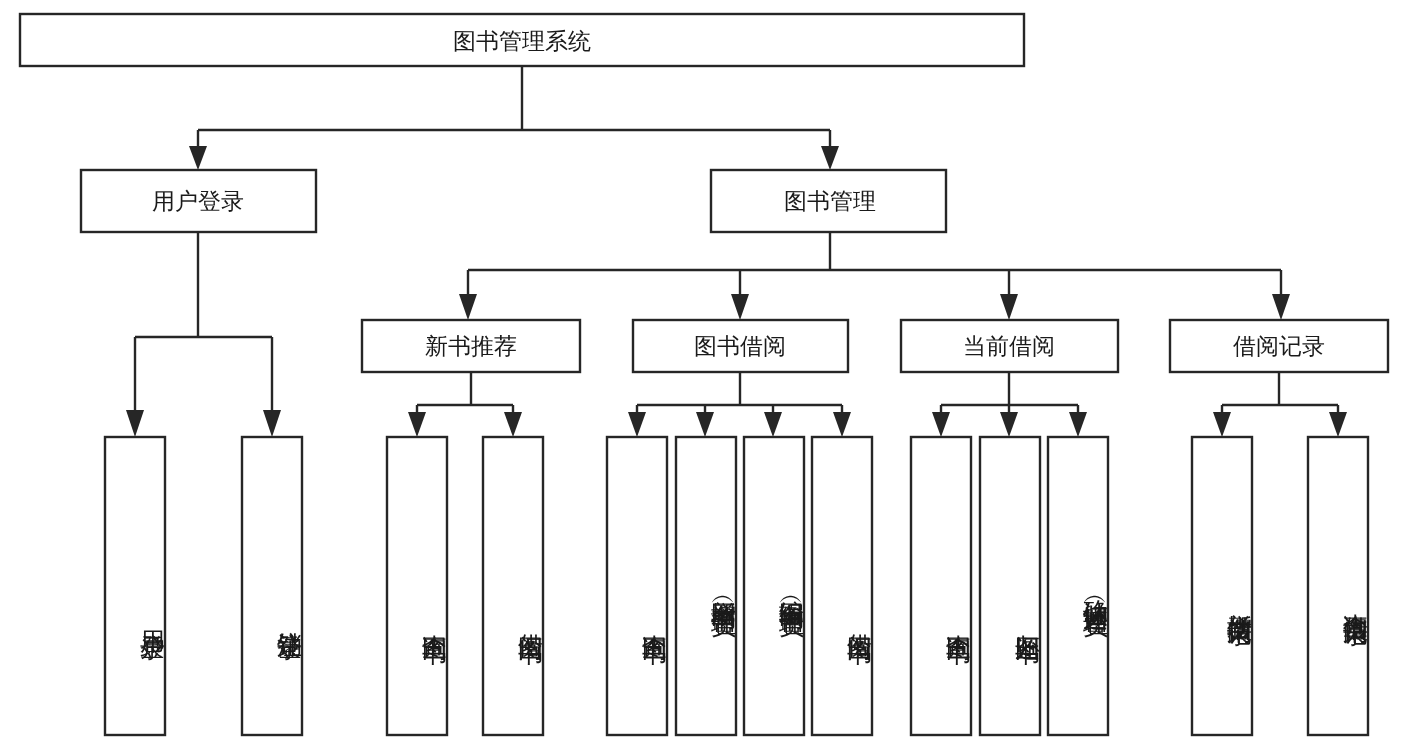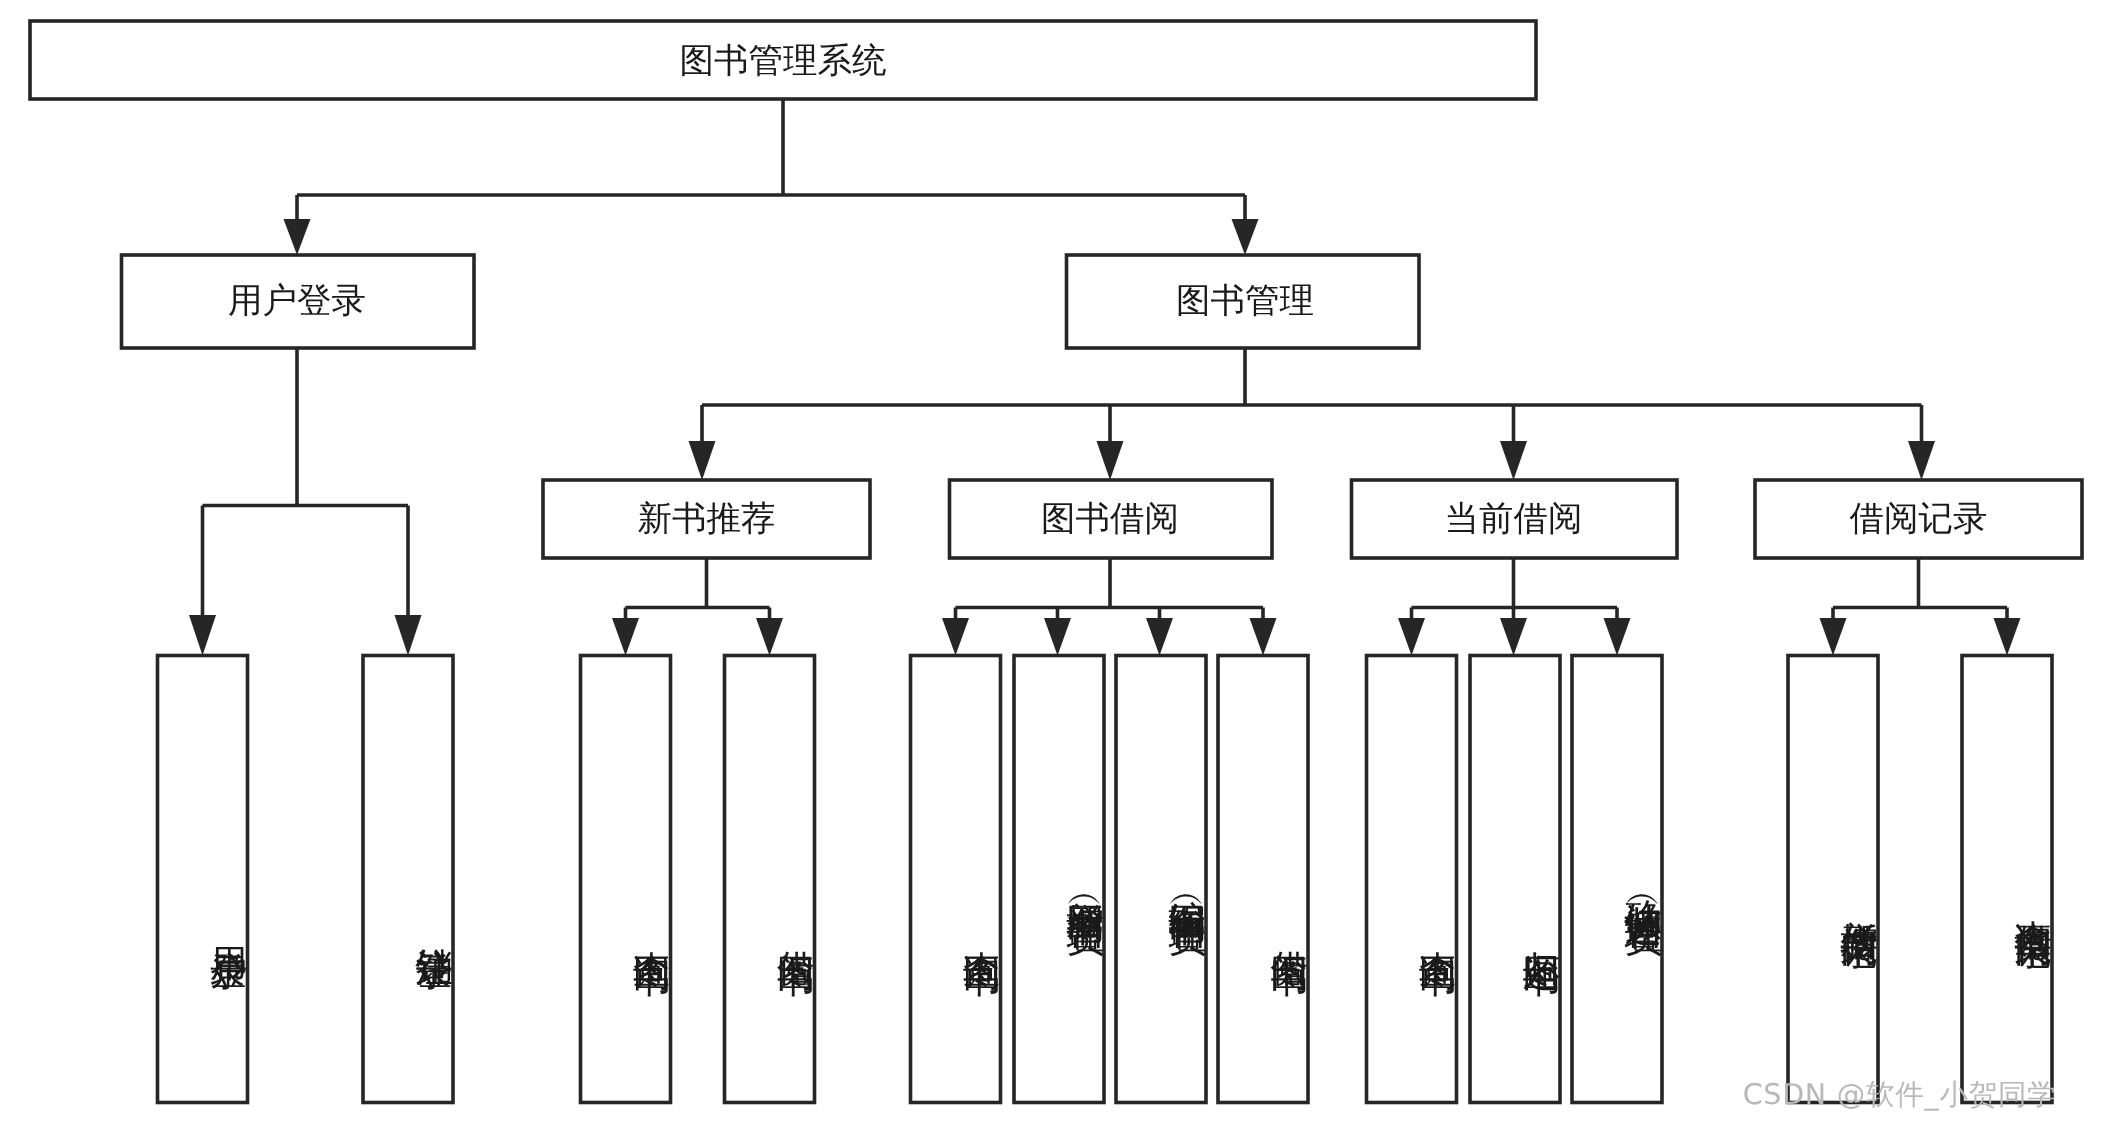--- a/index.html
+++ b/index.html
@@ -212,14 +212,13 @@
   <div class="vlabel" style="left:744px; top:443px; width:60px; height:292px;">编辑图书（管理员）</div>
   <div class="vlabel" style="left:812px; top:500px; width:60px; height:235px;">借阅图书</div>
 
   <div class="vlabel" style="left:911px; top:500px; width:60px; height:235px;">查询图书</div>
   <div class="vlabel" style="left:980px; top:500px; width:60px; height:235px;">归还图书</div>
   <div class="vlabel" style="left:1048px; top:443px; width:60px; height:292px;">确认归还（管理员）</div>
 
   <div class="vlabel" style="left:1192px; top:462px; width:60px; height:273px;">新增借阅记录</div>
   <div class="vlabel" style="left:1308px; top:462px; width:60px; height:273px;">查询借阅记录</div>
 
-  <div class="watermark">CSDN @软件_小贺同学</div>
 </div>
 
 </body></html>

